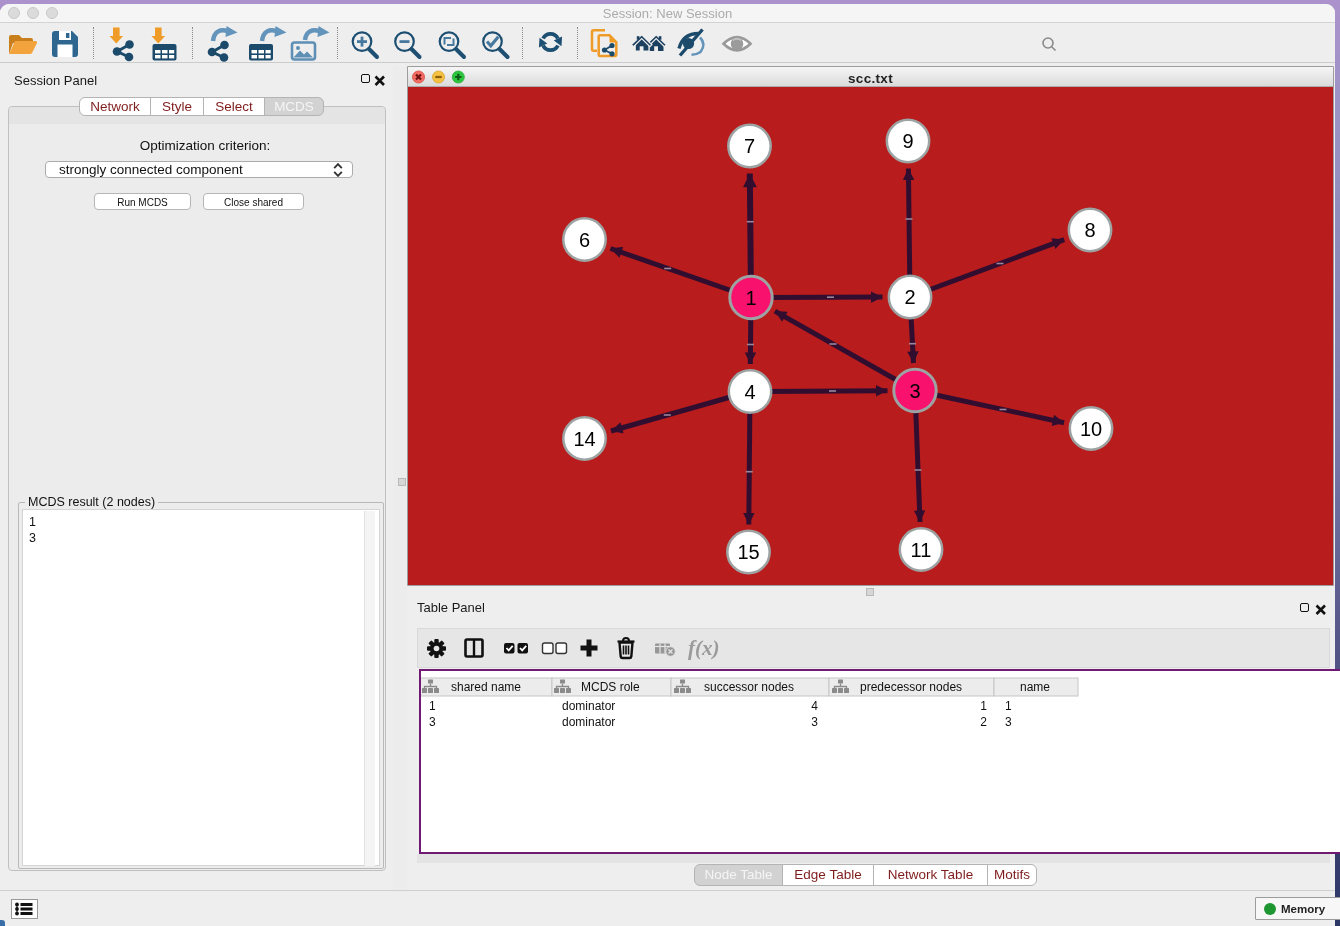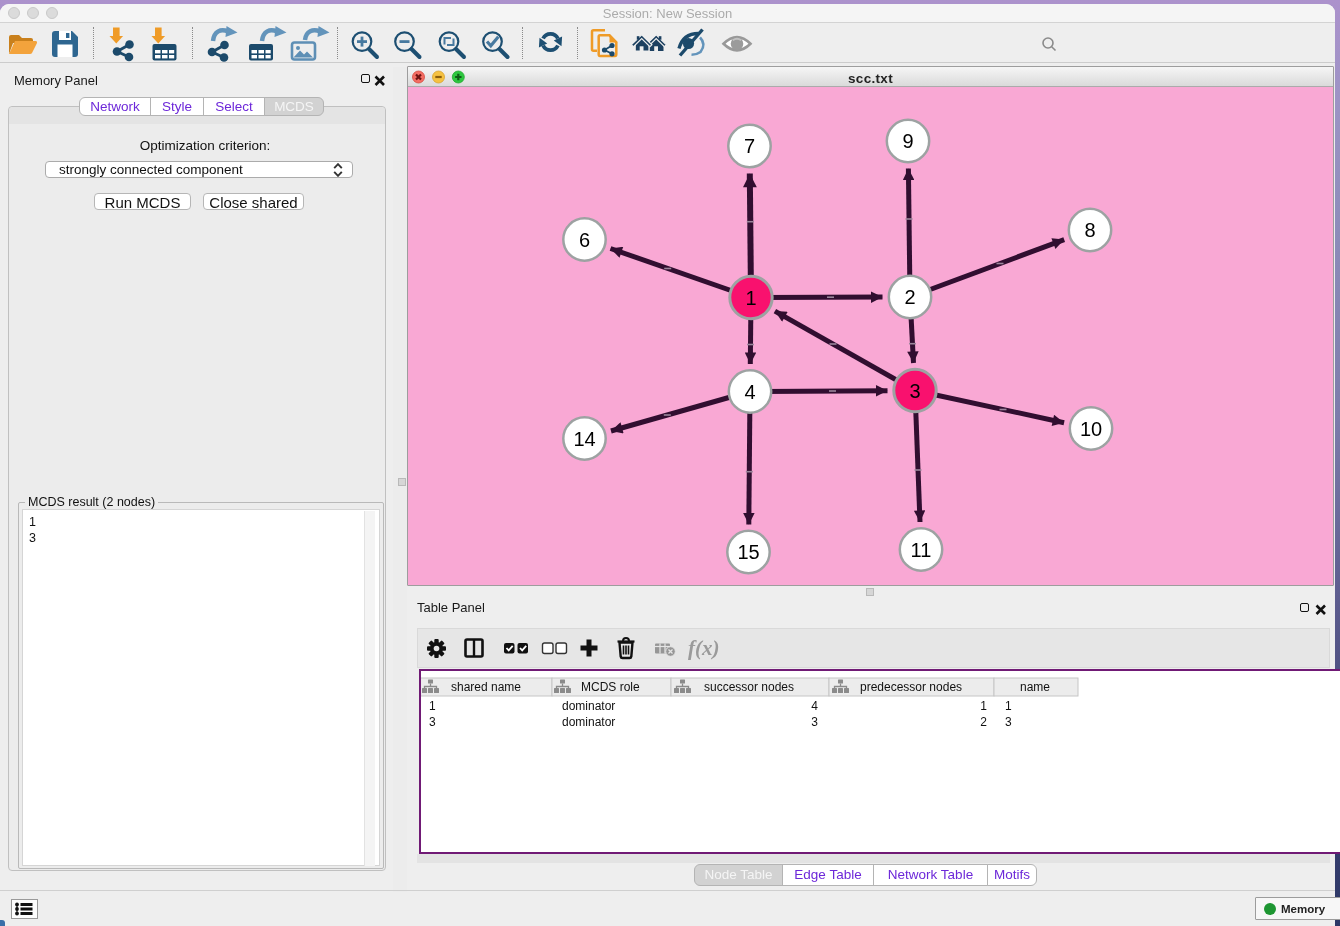--- a/index.html
+++ b/index.html
@@ -12,33 +12,33 @@
 #title-text { position:absolute; top:2px; left:0; width:100%; text-align:center; font-size:13px; color:#ababab; }
 
 #toolbar { position:absolute; left:0; top:20px; width:1335px; height:39px; background:#eeeeee; border-bottom:1px solid #cccccc; }
 .tsep { position:absolute; top:3px; height:32px; width:0; border-left:1px dotted #8a8a8a; }
 
 #cp-title { position:absolute; left:14px; top:69px; font-size:13px; color:#1a1a1a; }
 #cp-float { position:absolute; left:361px; top:70px; width:9px; height:9px; border:1.5px solid #111; border-radius:2px; }
 #cp-close { position:absolute; left:374px; top:69px; }
 #cp-splitter { position:absolute; left:393px; top:63px; width:14px; height:825px; background:#ececec; }
 
-.seg { position:absolute; height:19px; z-index:5; background:#ffffff; border:1px solid #b4b4b4; font-size:13.5px; color:#6d28d9; text-align:center; line-height:17px; }
+.seg { position:absolute; height:19px; z-index:5; background:#ffffff; border:1px solid #b4b4b4; font-size:13.5px; color:#7f1d1d; text-align:center; line-height:17px; }
 .segb { height:22px !important; line-height:20px !important; }
 
 #cp-panel { position:absolute; left:8px; top:102px; width:378px; height:765px; background:#ececec; border:1px solid #c0c0c0; border-radius:4px; }
 #opt-label { position:absolute; left:8px; top:31px; width:100%; text-align:center; font-size:13.5px; color:#111; }
 #opt-select { position:absolute; left:36px; top:54px; width:308px; height:17px; background:#fff; border:1px solid #ababab; border-radius:4px; font-size:13.5px; color:#111; line-height:16px; padding-left:13px; }
-.btn { position:absolute; height:17px; background:#fff; border:1px solid #b6b6b6; border-radius:4px; font-size:15px; color:#111; text-align:center; line-height:17px; }
+.btn { position:absolute; height:17px; background:#fff; border:1px solid #b6b6b6; border-radius:4px; font-size:10px; color:#111; text-align:center; line-height:17px; }
 #fieldset { position:absolute; left:9px; top:395px; width:366px; height:367px; border:1px solid #b9b9b9; border-radius:2px; }
 #fs-legend { position:absolute; left:6px; top:-8px; background:#ececec; padding:0 3px; font-size:12.5px; color:#111; }
 #fs-white { position:absolute; left:3px; top:6px; width:358px; height:357px; background:#fff; border:1px solid #d5d5d5; font-size:12.5px; color:#111; line-height:16px; padding:4px 0 0 6px; }
 #fs-scroll { position:absolute; right:4px; top:1px; width:11px; height:355px; background:#f4f4f4; border-left:1px solid #e2e2e2; }
 
-#netwin { position:absolute; left:407px; top:62px; width:927px; height:520px; background:#f9a8d4; border:1px solid #9d9d9d; border-radius:1px; }
+#netwin { position:absolute; left:407px; top:62px; width:927px; height:520px; background:#b91c1c; border:1px solid #9d9d9d; border-radius:1px; }
 #net-titlebar { position:absolute; left:0; top:0; width:100%; height:20px; background:linear-gradient(#f6f6f6,#dadada); border-bottom:1px solid #ababab; }
 #net-title { position:absolute; left:0; top:3.5px; width:100%; text-align:center; font-size:13.5px; font-weight:bold; color:#222; letter-spacing:0.3px; }
 
 #tp-title { position:absolute; left:417px; top:596px; font-size:13px; color:#1a1a1a; }
 #tp-float { position:absolute; left:1300px; top:599px; width:9px; height:9px; border:1.5px solid #111; border-radius:2px; }
 #tp-close { position:absolute; left:1315px; top:598px; }
 #tp-toolbar { position:absolute; left:417px; top:624px; width:913px; height:40px; background:#e6e6e6; border:1px solid #d9d9d9;font-weight:bold; }
 #tp-table { position:absolute; left:419px; top:665px; width:1052px; height:185px; background:#ffffff; border:2px solid #701a75; }
 
 #statusline { position:absolute; left:0; top:886px; width:1335px; border-top:1px solid #cfcfcf; }
@@ -193,21 +193,21 @@
   <div class="tsep" style="left:93px;"></div>
   <div class="tsep" style="left:192px;"></div>
   <div class="tsep" style="left:337px;"></div>
   <div class="tsep" style="left:522px;"></div>
   <div class="tsep" style="left:577px;"></div>
   </div>
   <svg width="18" height="18" style="position:absolute; left:1041px; top:32px;">
     <circle cx="7" cy="7" r="5" fill="none" stroke="#8a8a8a" stroke-width="1.6"></circle>
     <line x1="10.7" y1="10.7" x2="14.5" y2="14.5" stroke="#8a8a8a" stroke-width="1.6"></line>
   </svg>
-  <div id="cp-title">Memory Panel</div>
+  <div id="cp-title">Session Panel</div>
   <div id="cp-float"></div>
   <div id="cp-close"><svg width="12" height="12">
         <path d="M1.5,1.5 L10,10 M10,1.5 L1.5,10" stroke="#111" stroke-width="2.6"></path>
       </svg></div>
   <div id="cp-splitter"></div>
   <div class="seg" style="left:79px; top:93px; width:72px; border-radius:6px 0 0 6px;">Network</div>
   <div class="seg" style="left:150px; top:93px; width:54px;">Style</div>
   <div class="seg" style="left:203px; top:93px; width:62px;">Select</div>
   <div class="seg" style="left:264px; top:93px; width:60px; border-radius:0 6px 6px 0; background:#d2d2d2; color:#f5f5f5;">MCDS</div>
   <div id="cp-panel">

